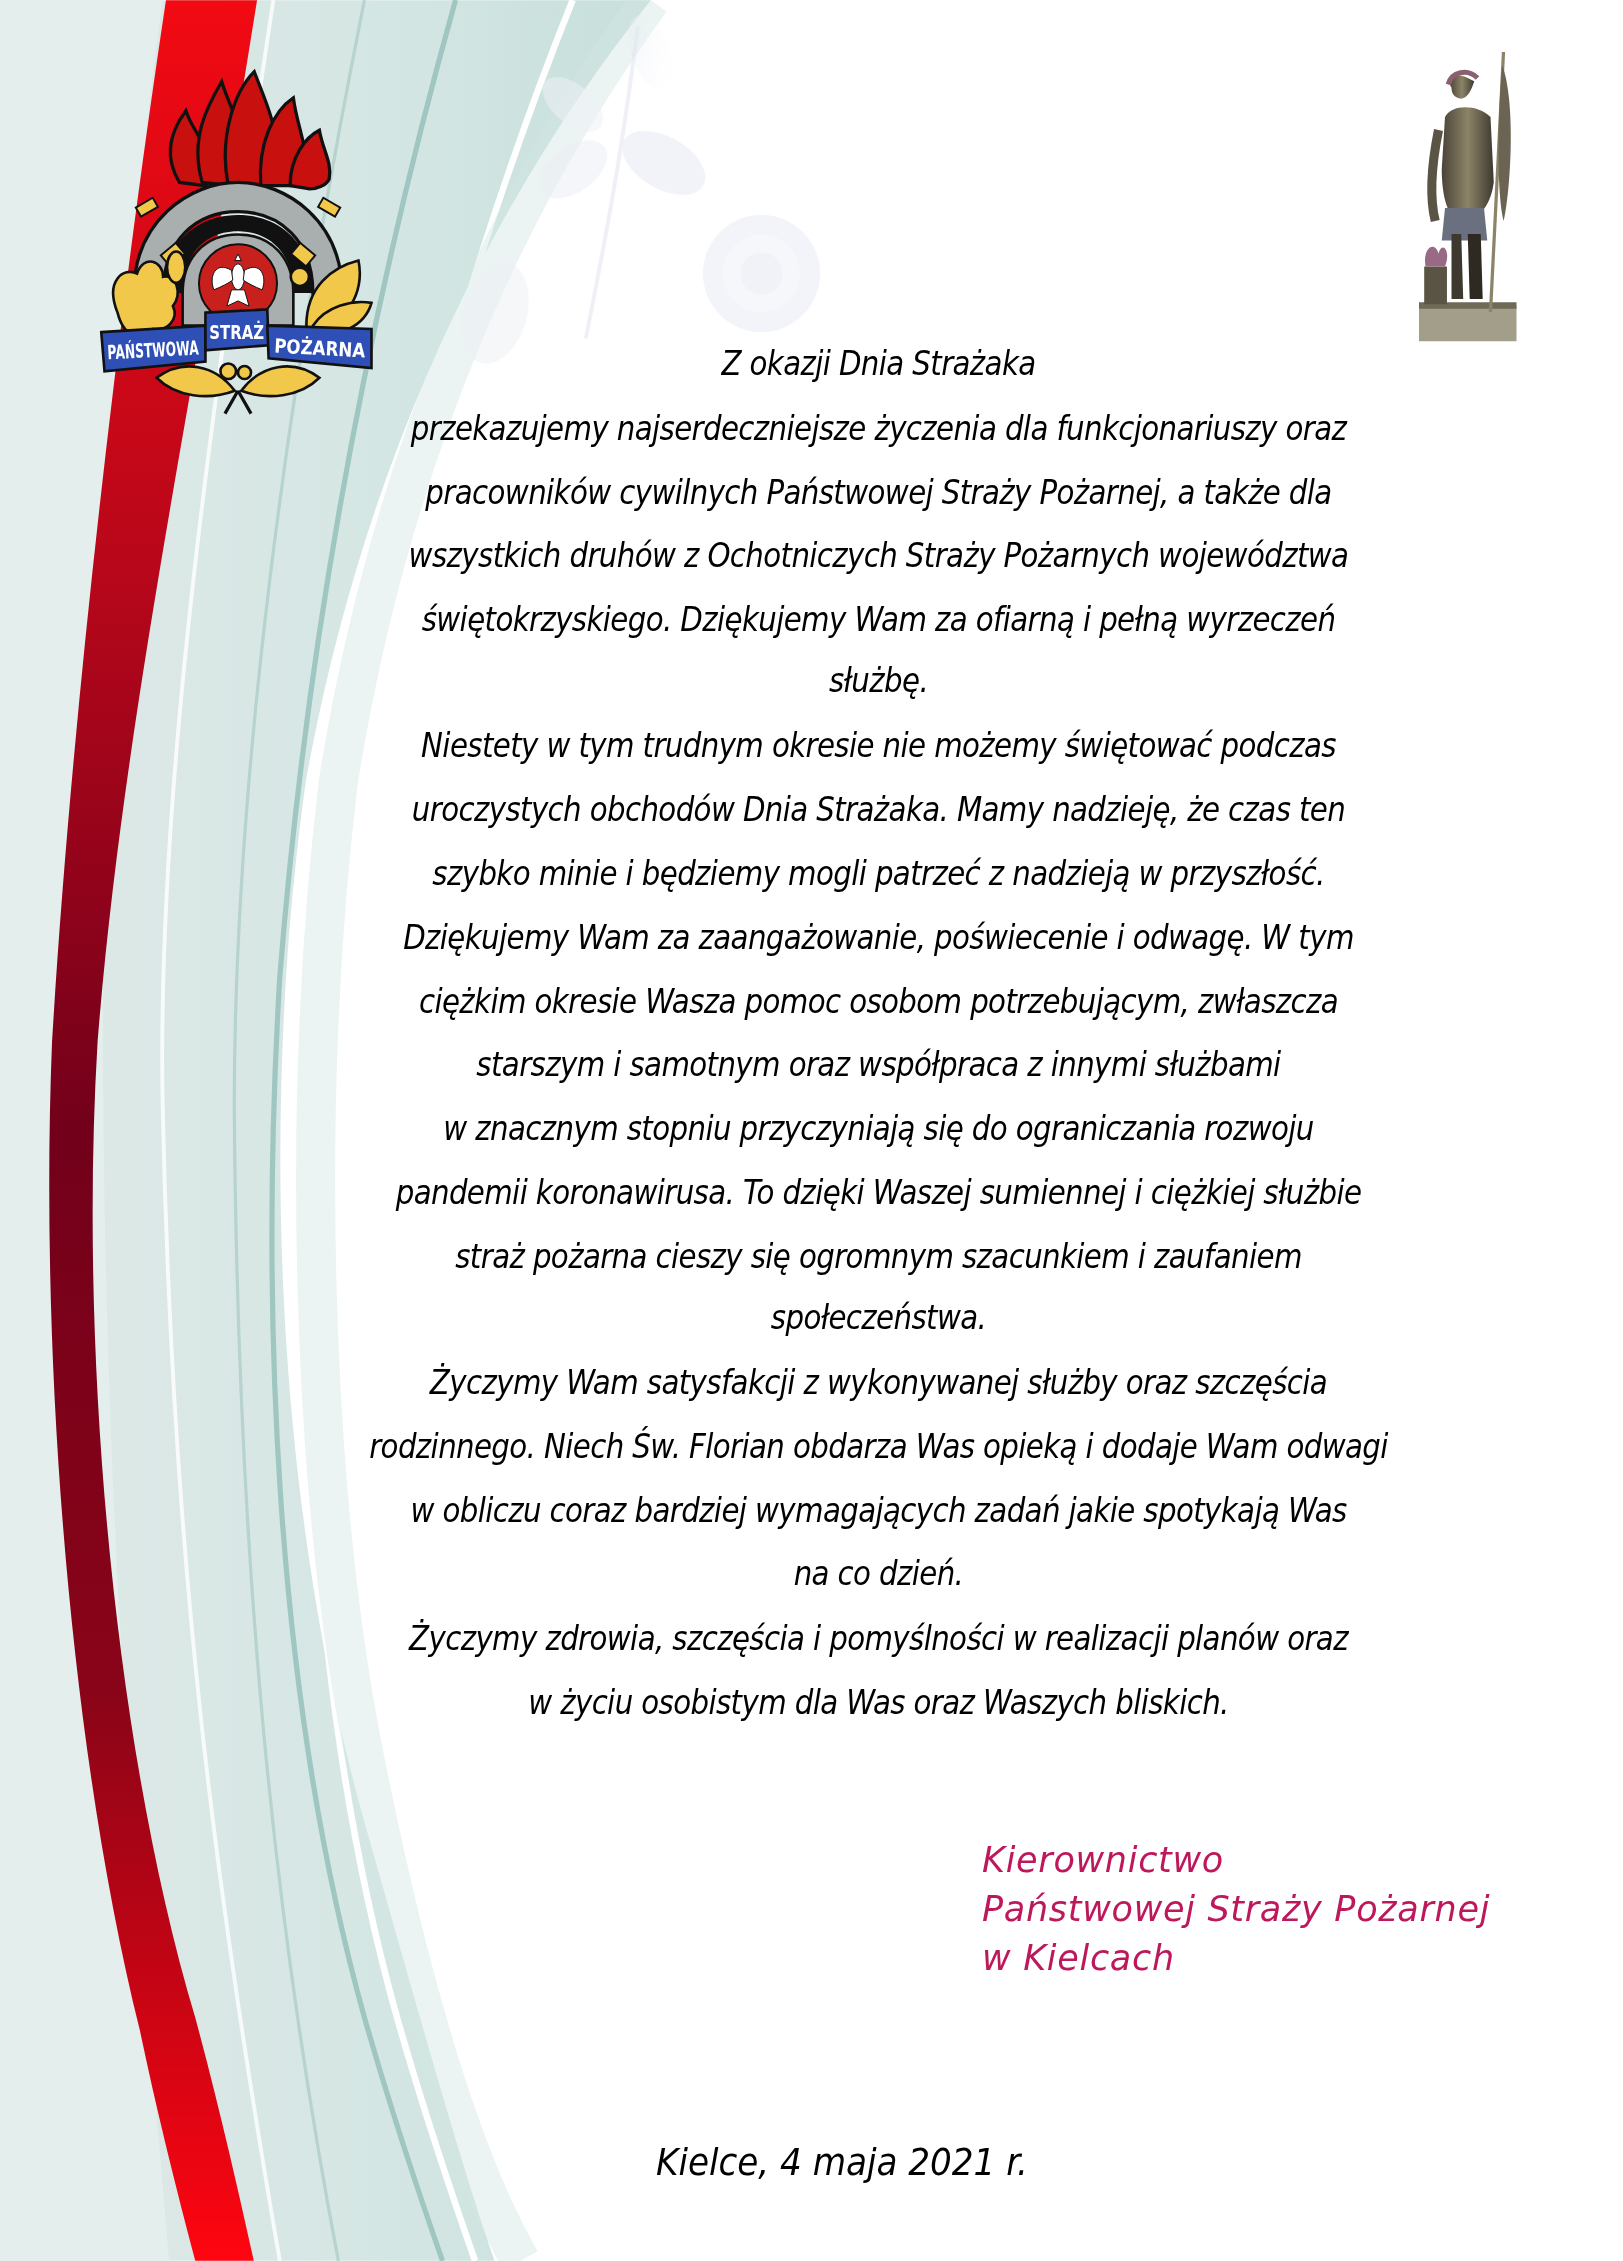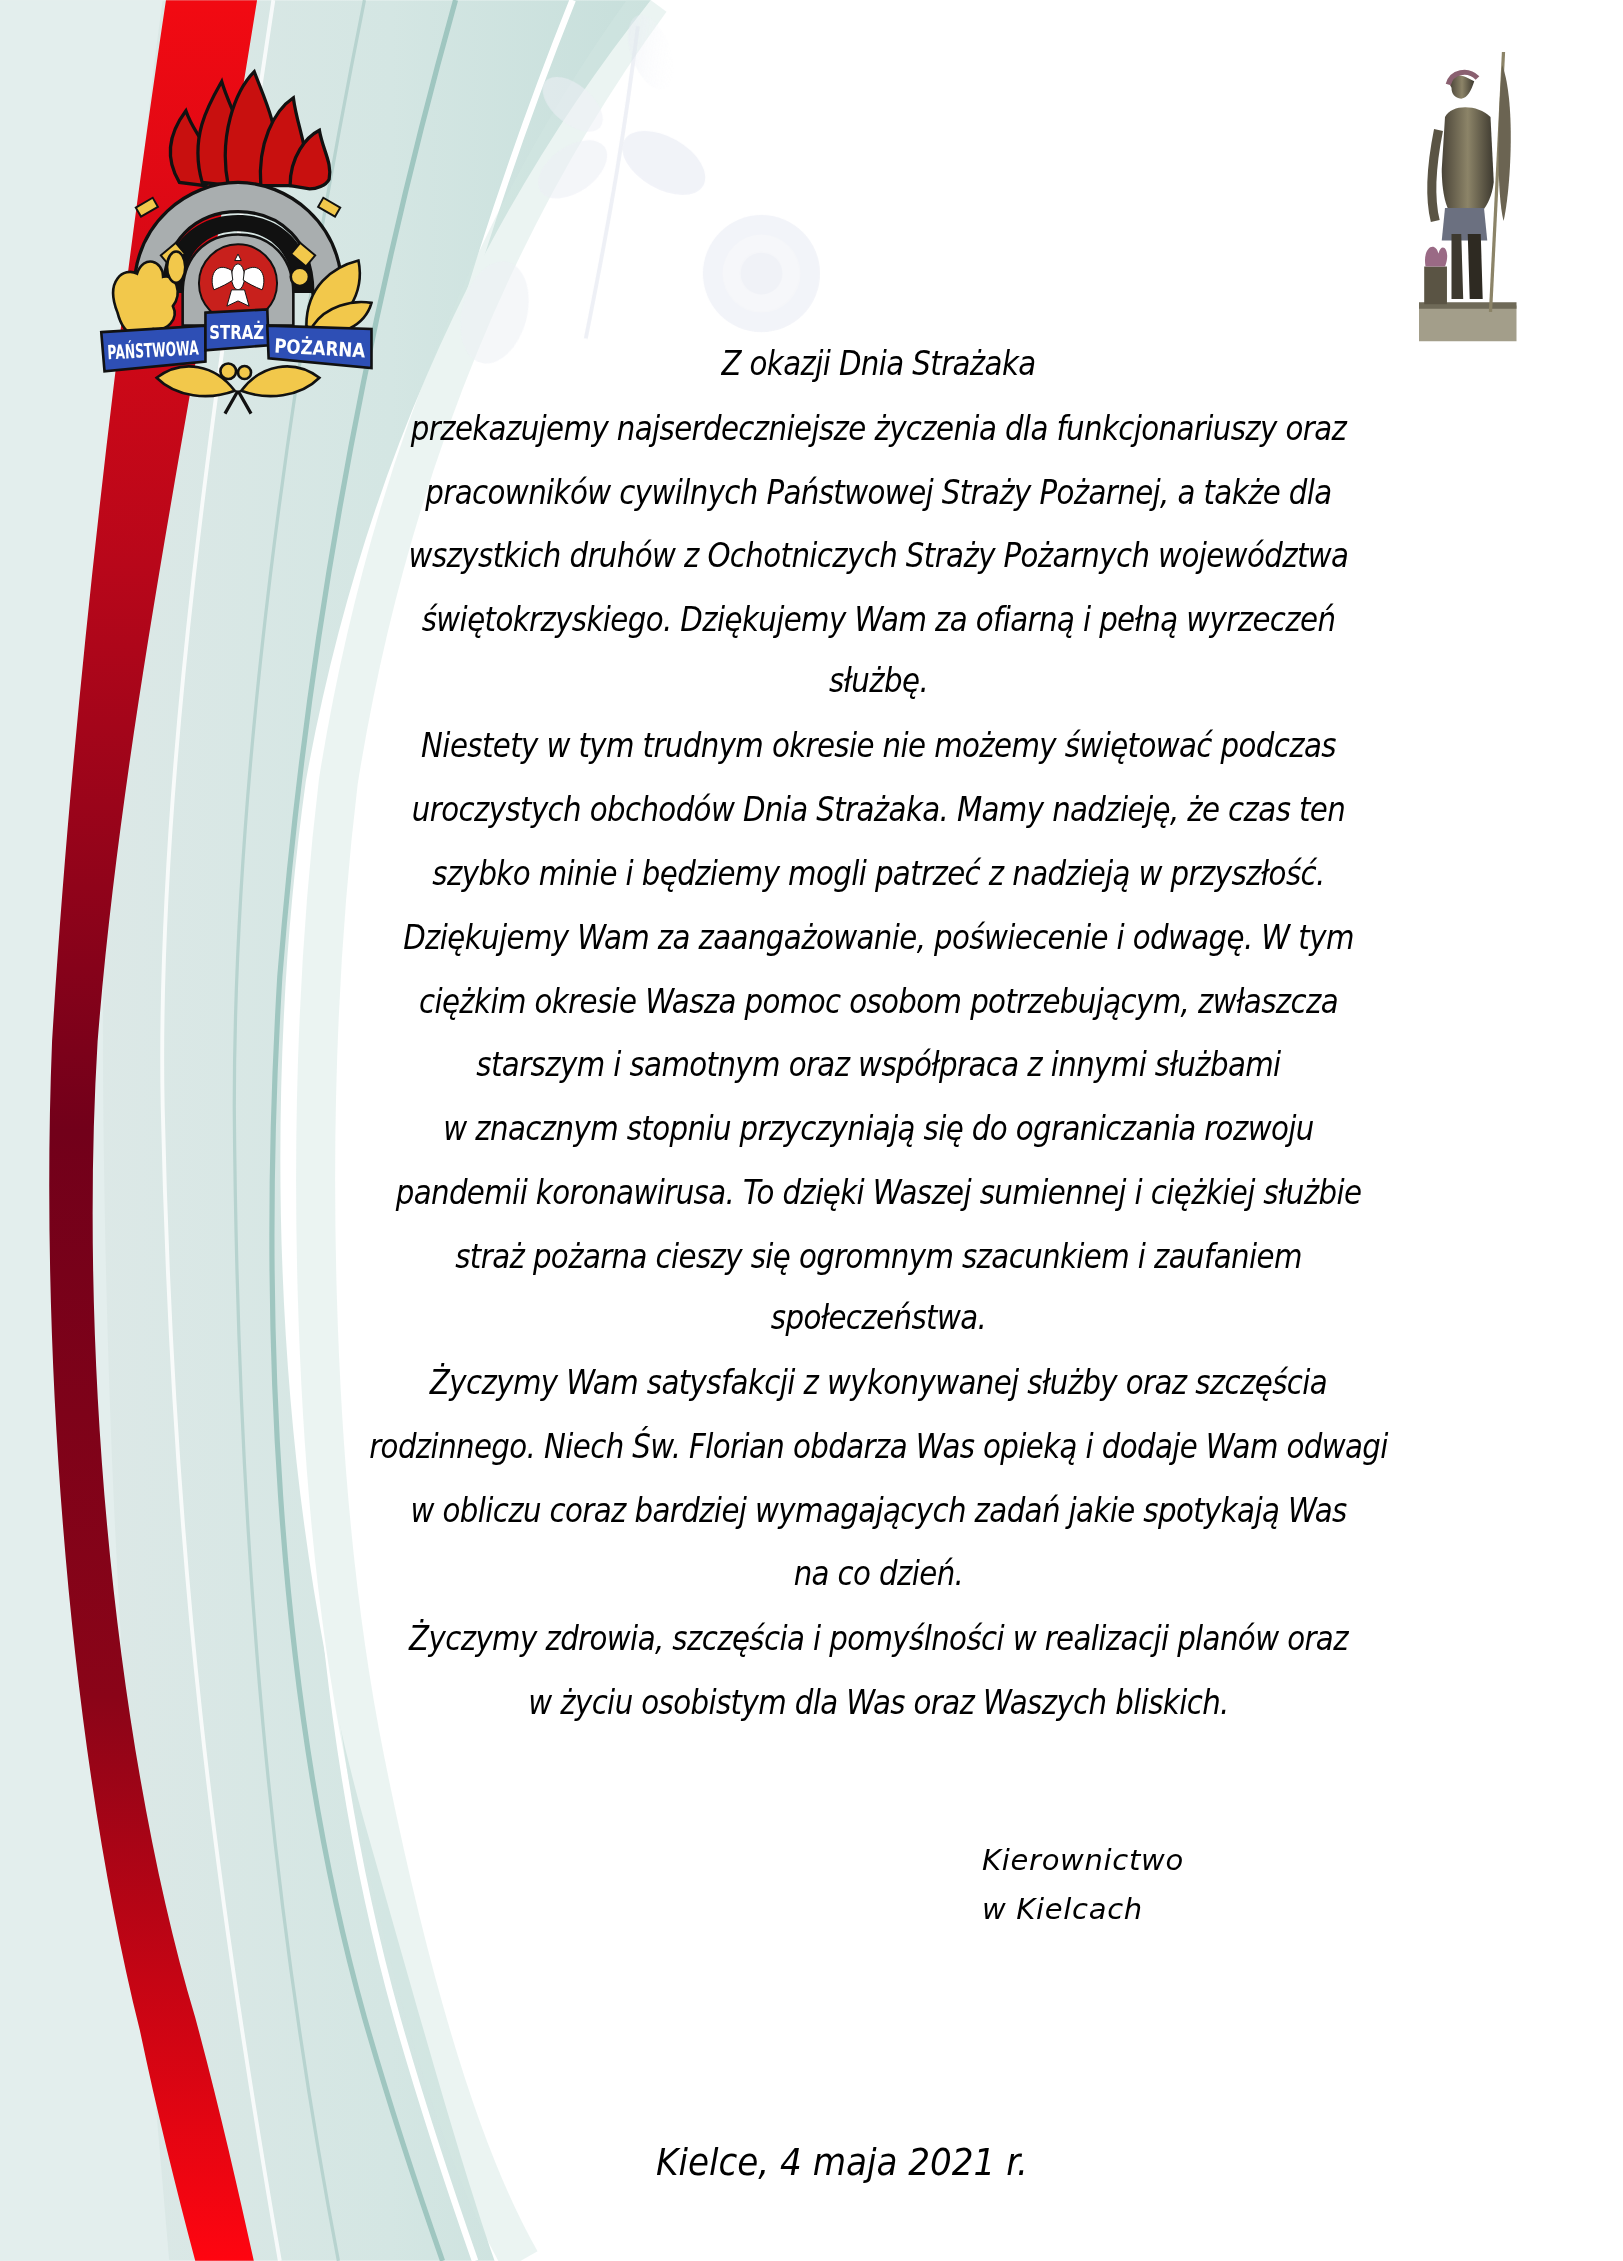--- a/index.html
+++ b/index.html
@@ -18,21 +18,21 @@
     font-style: oblique;
     font-size: 34px;
     letter-spacing: -0.7px;
     transform: scaleX(0.86);
     transform-origin: 50% 0;
   }
   .letter-line { position: absolute; left: 0; right: 0; white-space: nowrap; line-height: 39px; }
   .signature {
     position: absolute; left: 982px; top: 1841px;
     font-family: "DejaVu Sans", sans-serif; font-style: oblique;
-    font-size: 29px; color: #000000; letter-spacing: 0.7px;
+    font-size: 35px; color: #be185d; letter-spacing: 0.7px;
   }
   .signature div { height: 49px; line-height: 39px; white-space: nowrap; }
   .date-line {
     position: absolute; left: 656px; top: 2140px;
     font-family: "DejaVu Sans", sans-serif; font-style: oblique;
     font-size: 38px; color: #000; white-space: nowrap;
     transform: scaleX(0.9); transform-origin: 0 0;
   }
   .emblem { position: absolute; left: 98px; top: 52px; width: 280px; height: 365px; }
   .statue { position: absolute; left: 1406px; top: 26px; width: 117px; height: 325px; }
@@ -189,17 +189,18 @@
     <div class="letter-line" style="top: 1363px;">Życzymy Wam satysfakcji z wykonywanej służby oraz szczęścia</div>
     <div class="letter-line" style="top: 1427px;">rodzinnego. Niech Św. Florian obdarza Was opieką i dodaje Wam odwagi</div>
     <div class="letter-line" style="top: 1491px;">w obliczu coraz bardziej wymagających zadań jakie spotykają Was</div>
     <div class="letter-line" style="top: 1554px;">na co dzień.</div>
     <div class="letter-line" style="top: 1619px;">Życzymy zdrowia, szczęścia i pomyślności w realizacji planów oraz</div>
     <div class="letter-line" style="top: 1683px;">w życiu osobistym dla Was oraz Waszych bliskich.</div>
   </div>
 
 <div class="signature">
   <div>Kierownictwo</div>
+  <div>Państwowej Straży Pożarnej</div>
   <div>w Kielcach</div>
 </div>
 
 <div class="date-line">Kielce, 4 maja 2021 r.</div>
 
 
 </body></html>

